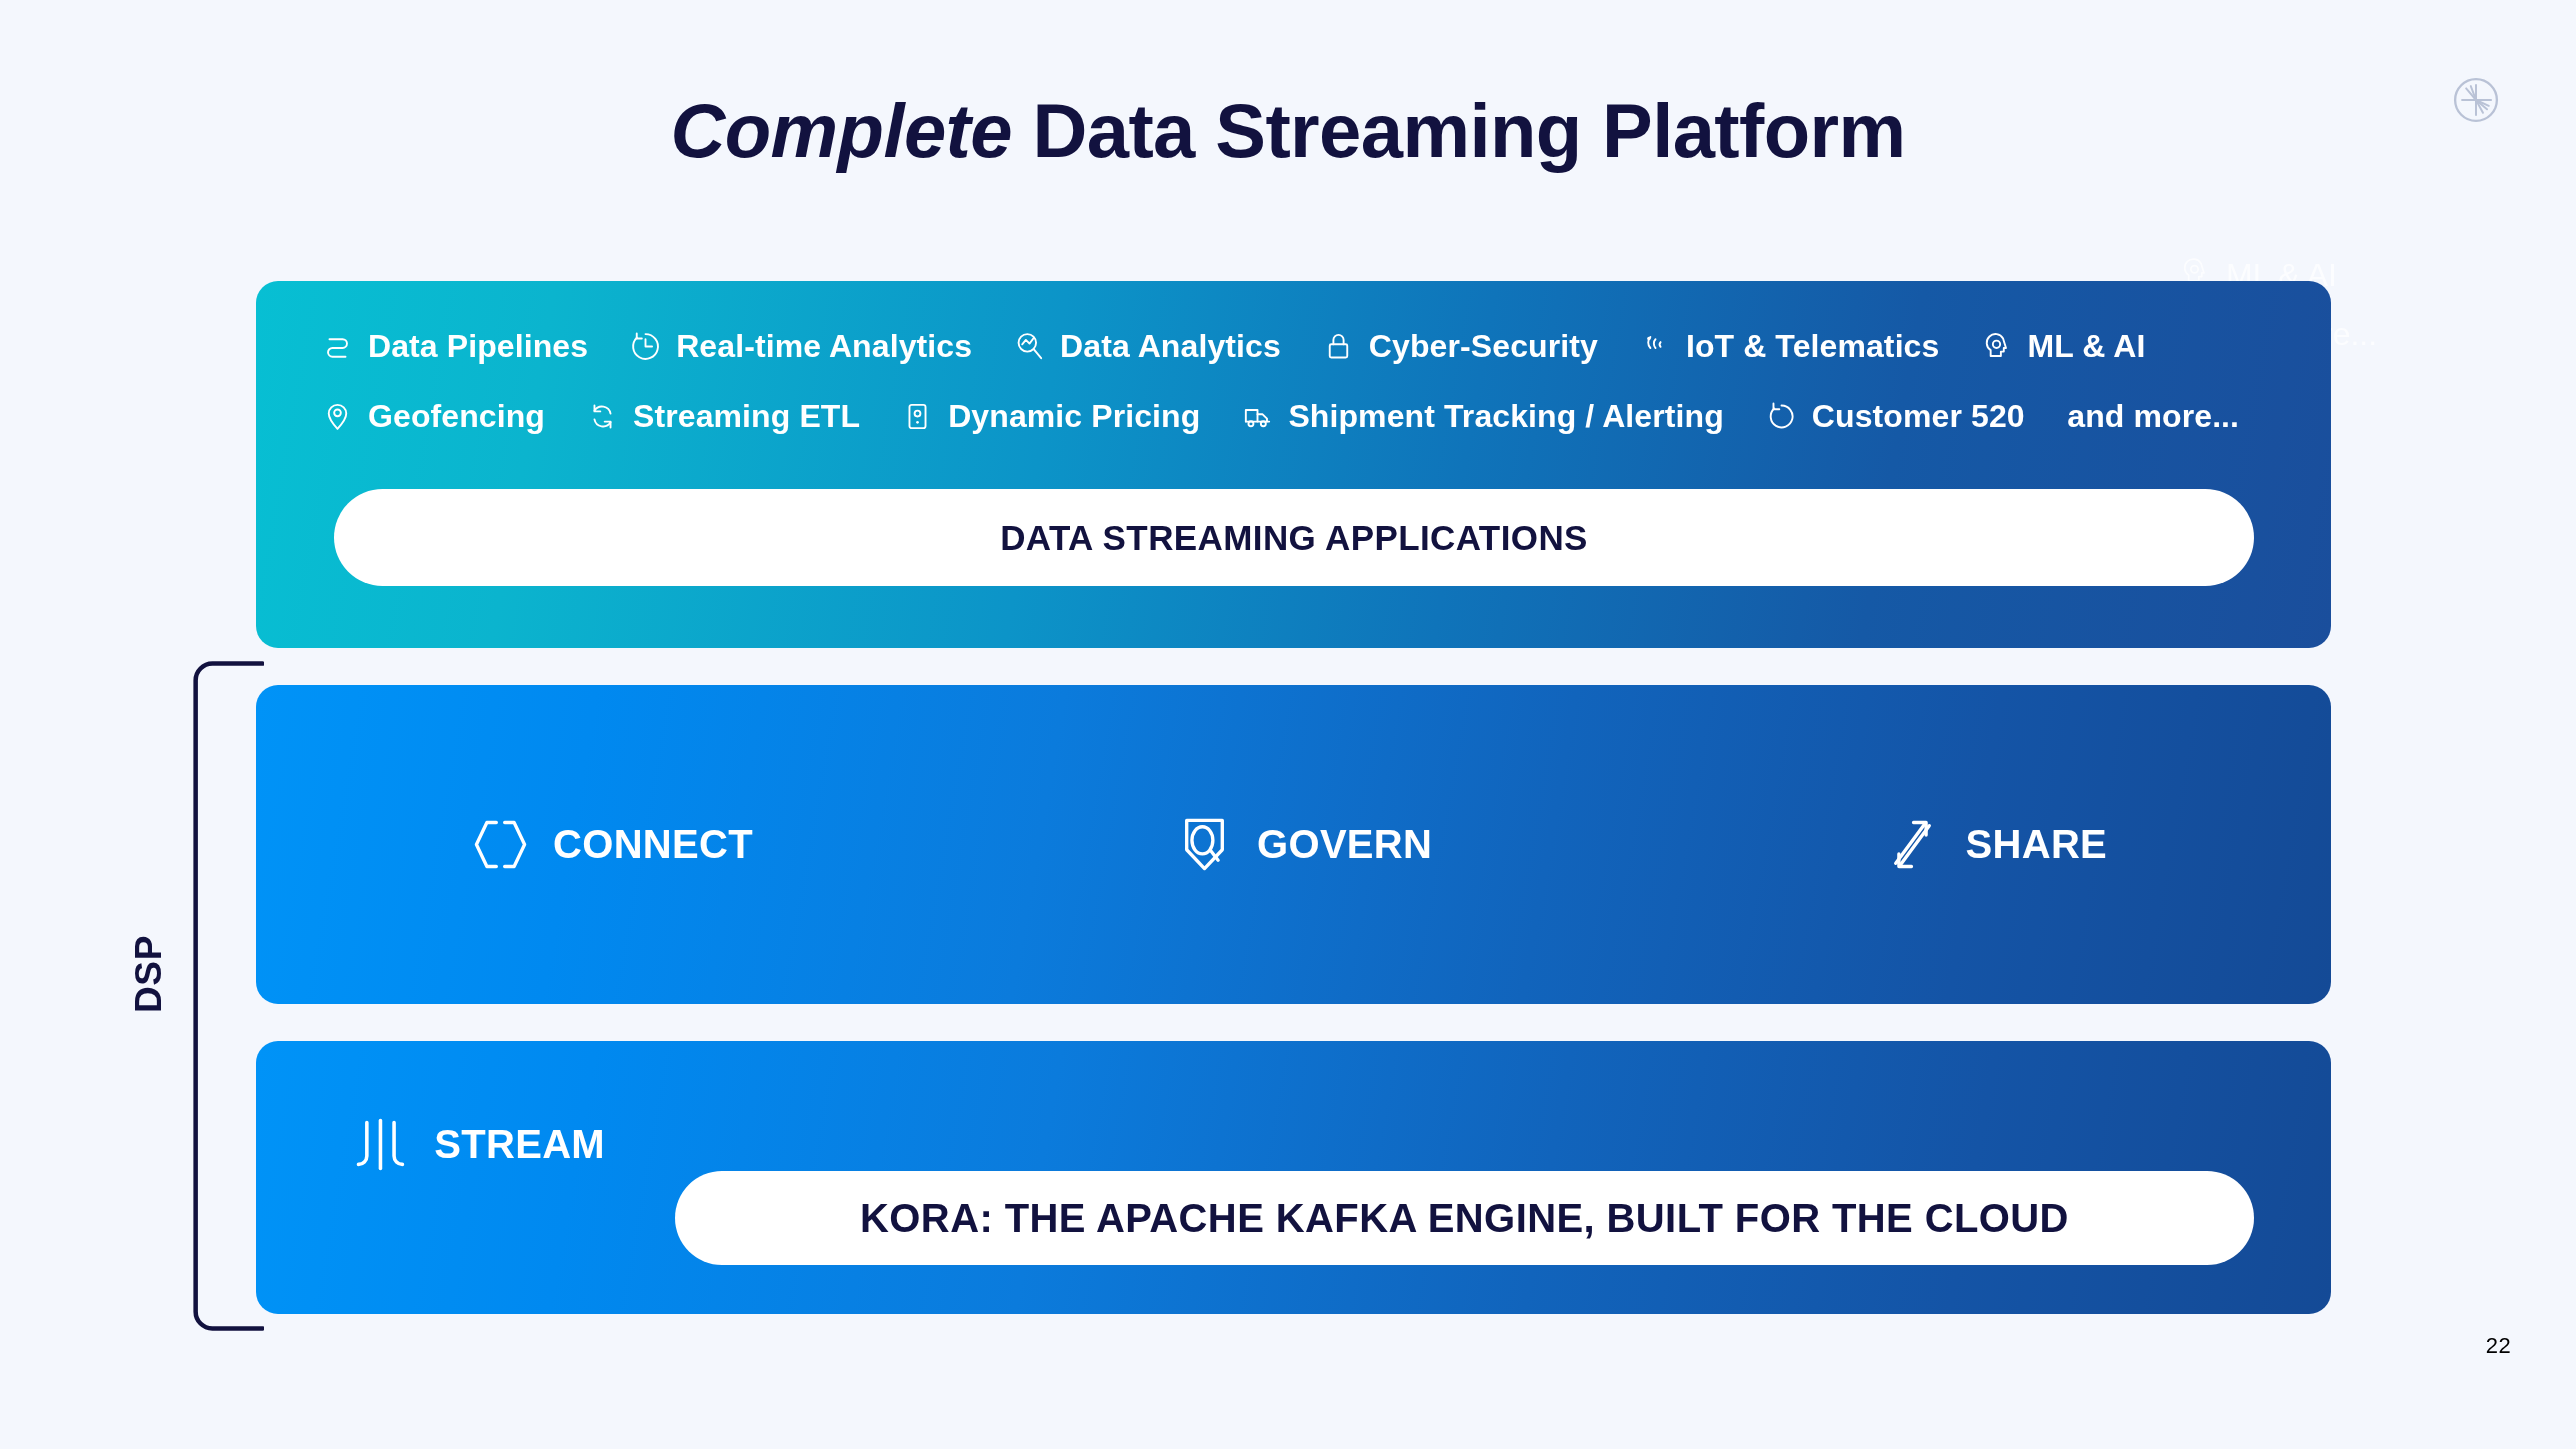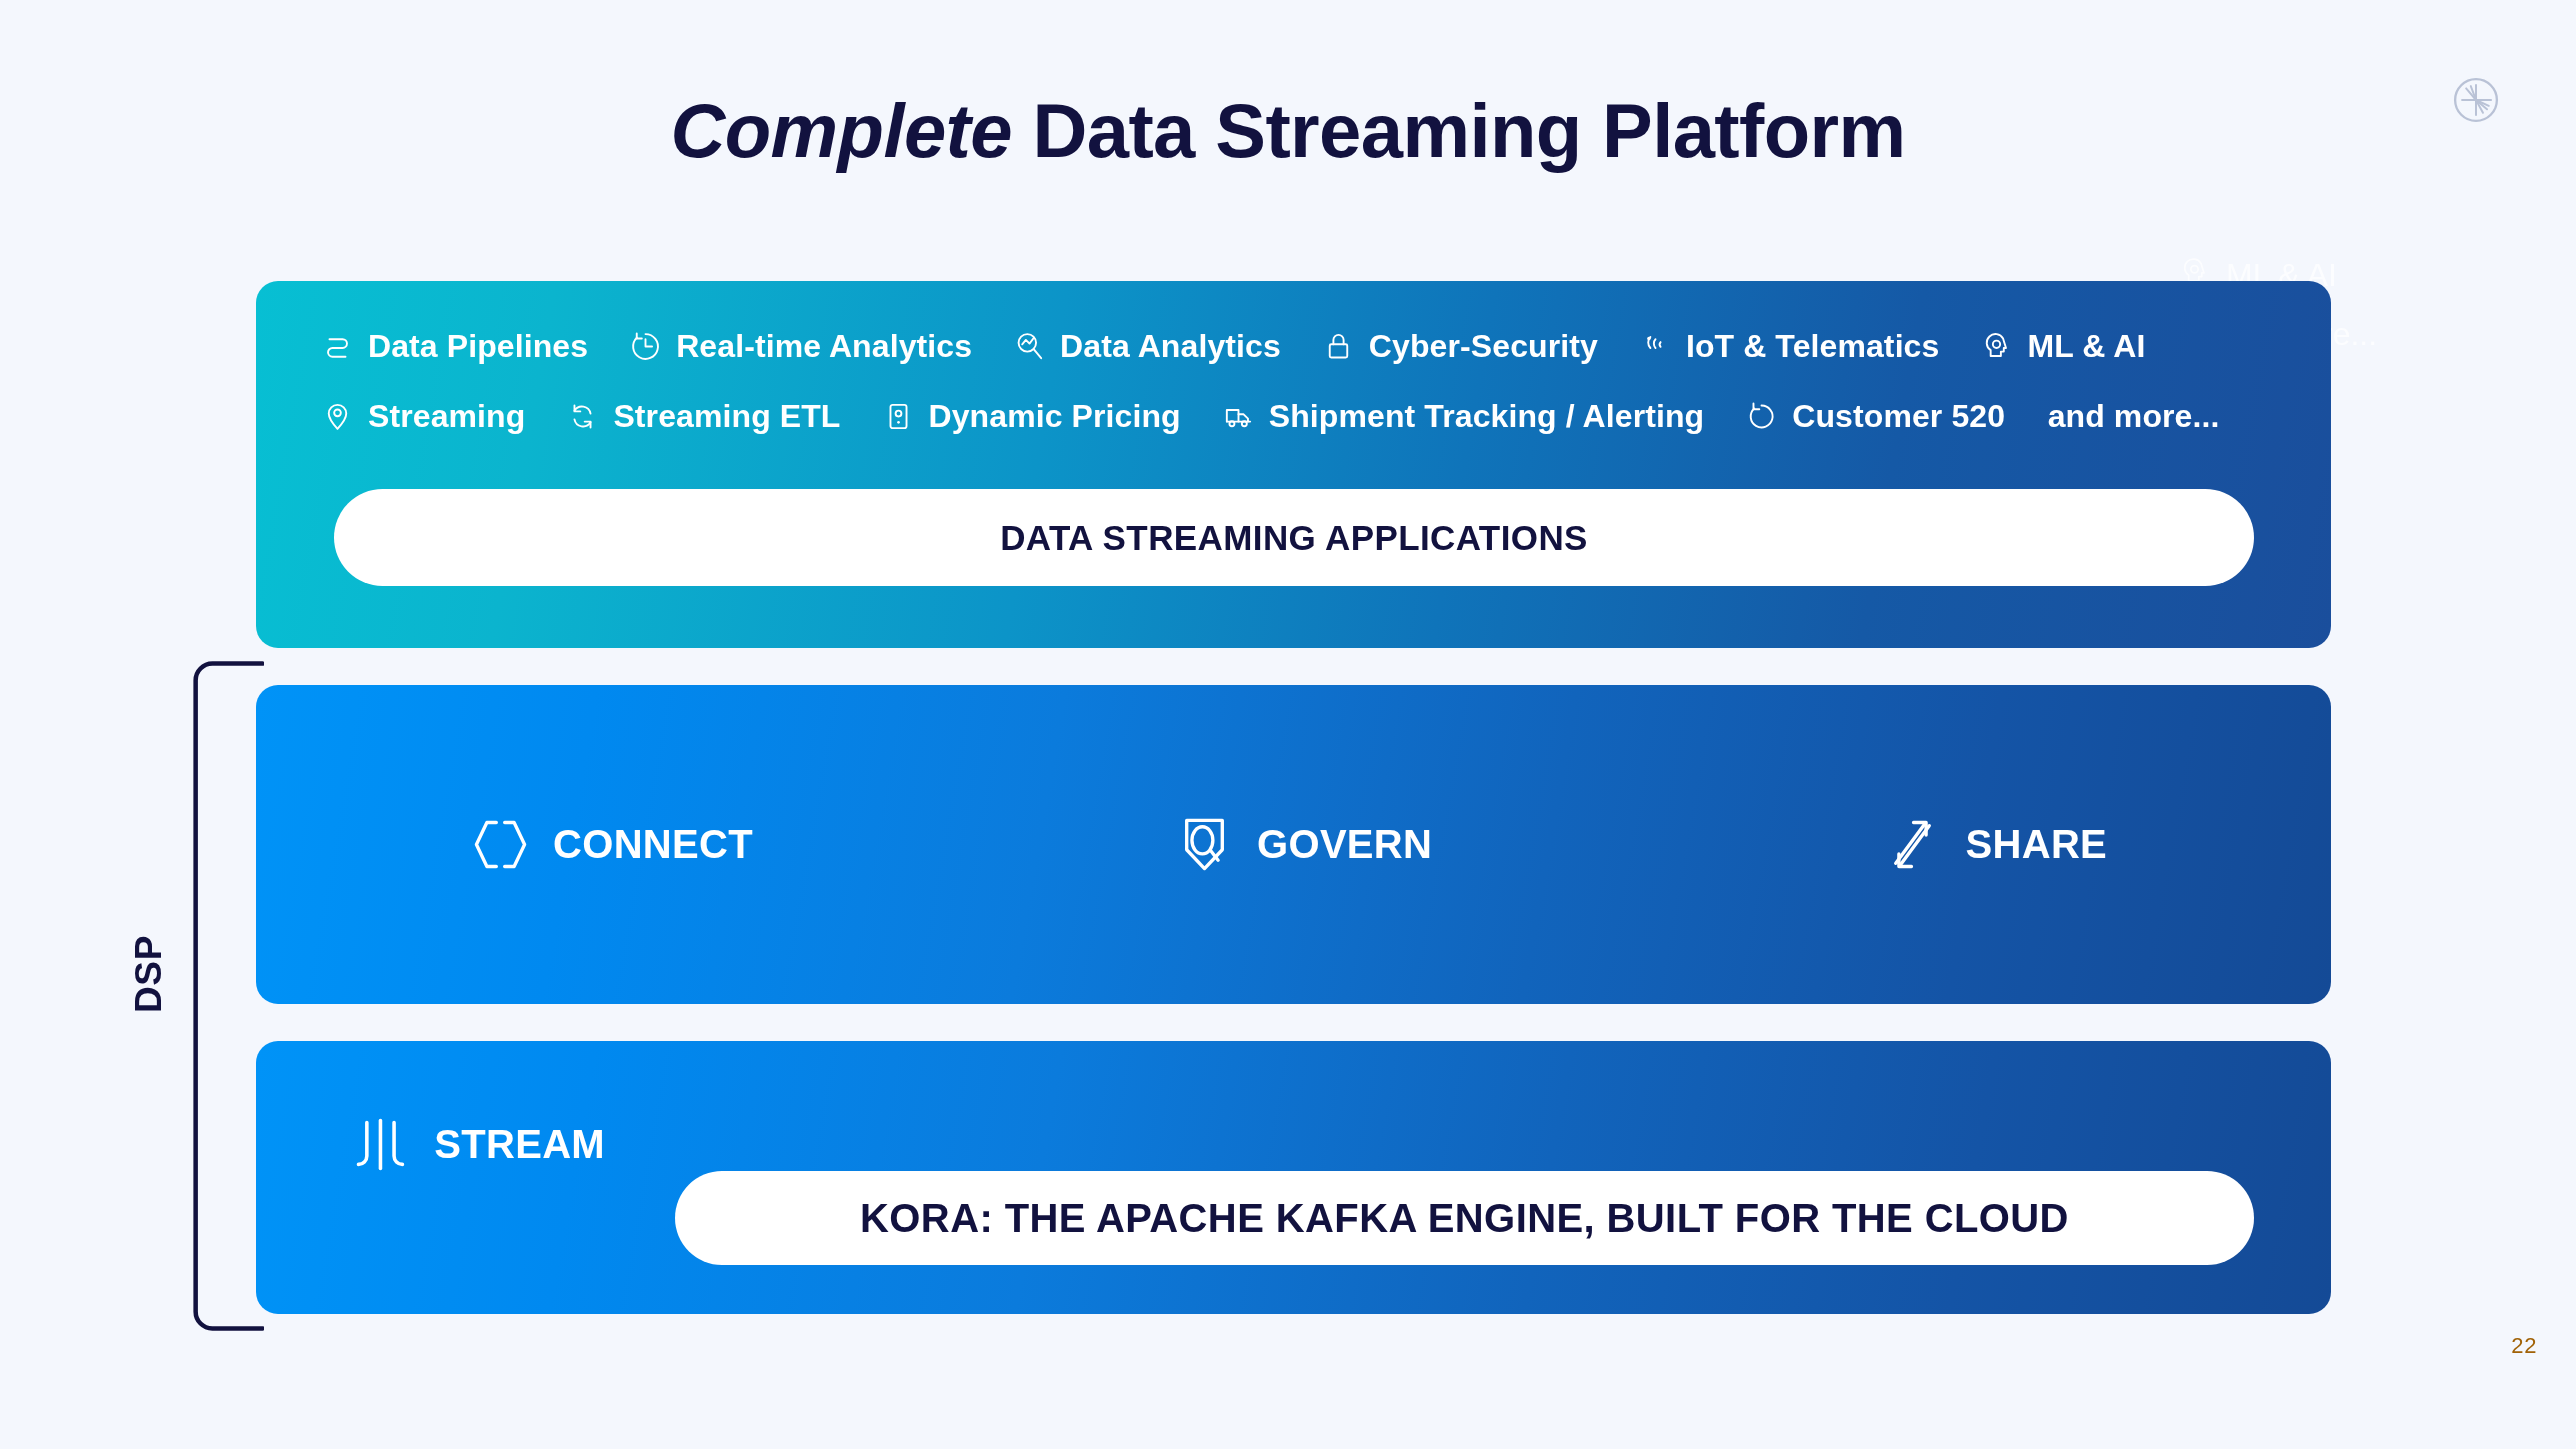--- a/index.html
+++ b/index.html
@@ -37,23 +37,23 @@
     position:absolute;
     left:2447px; top:71px;
     width:58px; height:58px;
   }
 
   
   .page-num {
     position:absolute;
     left:2460px; top:1333px;
     width:77px;
-    text-align:right;
+    text-align:center;
     font-size:22px;
-    color:#a16207;
+    color:#000000;
     letter-spacing:0.6px;
   }
 
   
   .ghost-row {
     position:absolute;
     left:2177px; top:254px;
     display:flex; align-items:center; gap:14px;
     color:rgba(255,255,255,0.72);
     font-size:32px;
@@ -314,21 +314,21 @@
 
       <div class="uc-row">
 
         <div class="uc-item">
           <span class="uc-ico">
             <svg width="35" height="35" viewBox="0 0 48 48" fill="none" stroke="#fff" stroke-width="2.6" stroke-linecap="round" stroke-linejoin="round">
               <path d="M24 41s12-13 12-21a12 12 0 0 0-24 0c0 8 12 21 12 21z"></path>
               <circle cx="24" cy="19" r="4.6"></circle>
             </svg>
           </span>
-          <span>Streaming</span>
+          <span>Geofencing</span>
         </div>
 
         <div class="uc-item">
           <span class="uc-ico">
             <svg width="35" height="35" viewBox="0 0 48 48" fill="none" stroke="#fff" stroke-width="2.6" stroke-linecap="round" stroke-linejoin="round">
               <path d="M35 20a12 12 0 0 0-22-4"></path>
               <path d="M13 28a12 12 0 0 0 22 4"></path>
               <path d="M13 9v8h8"></path>
               <path d="M35 39v-8h-8"></path>
             </svg>

